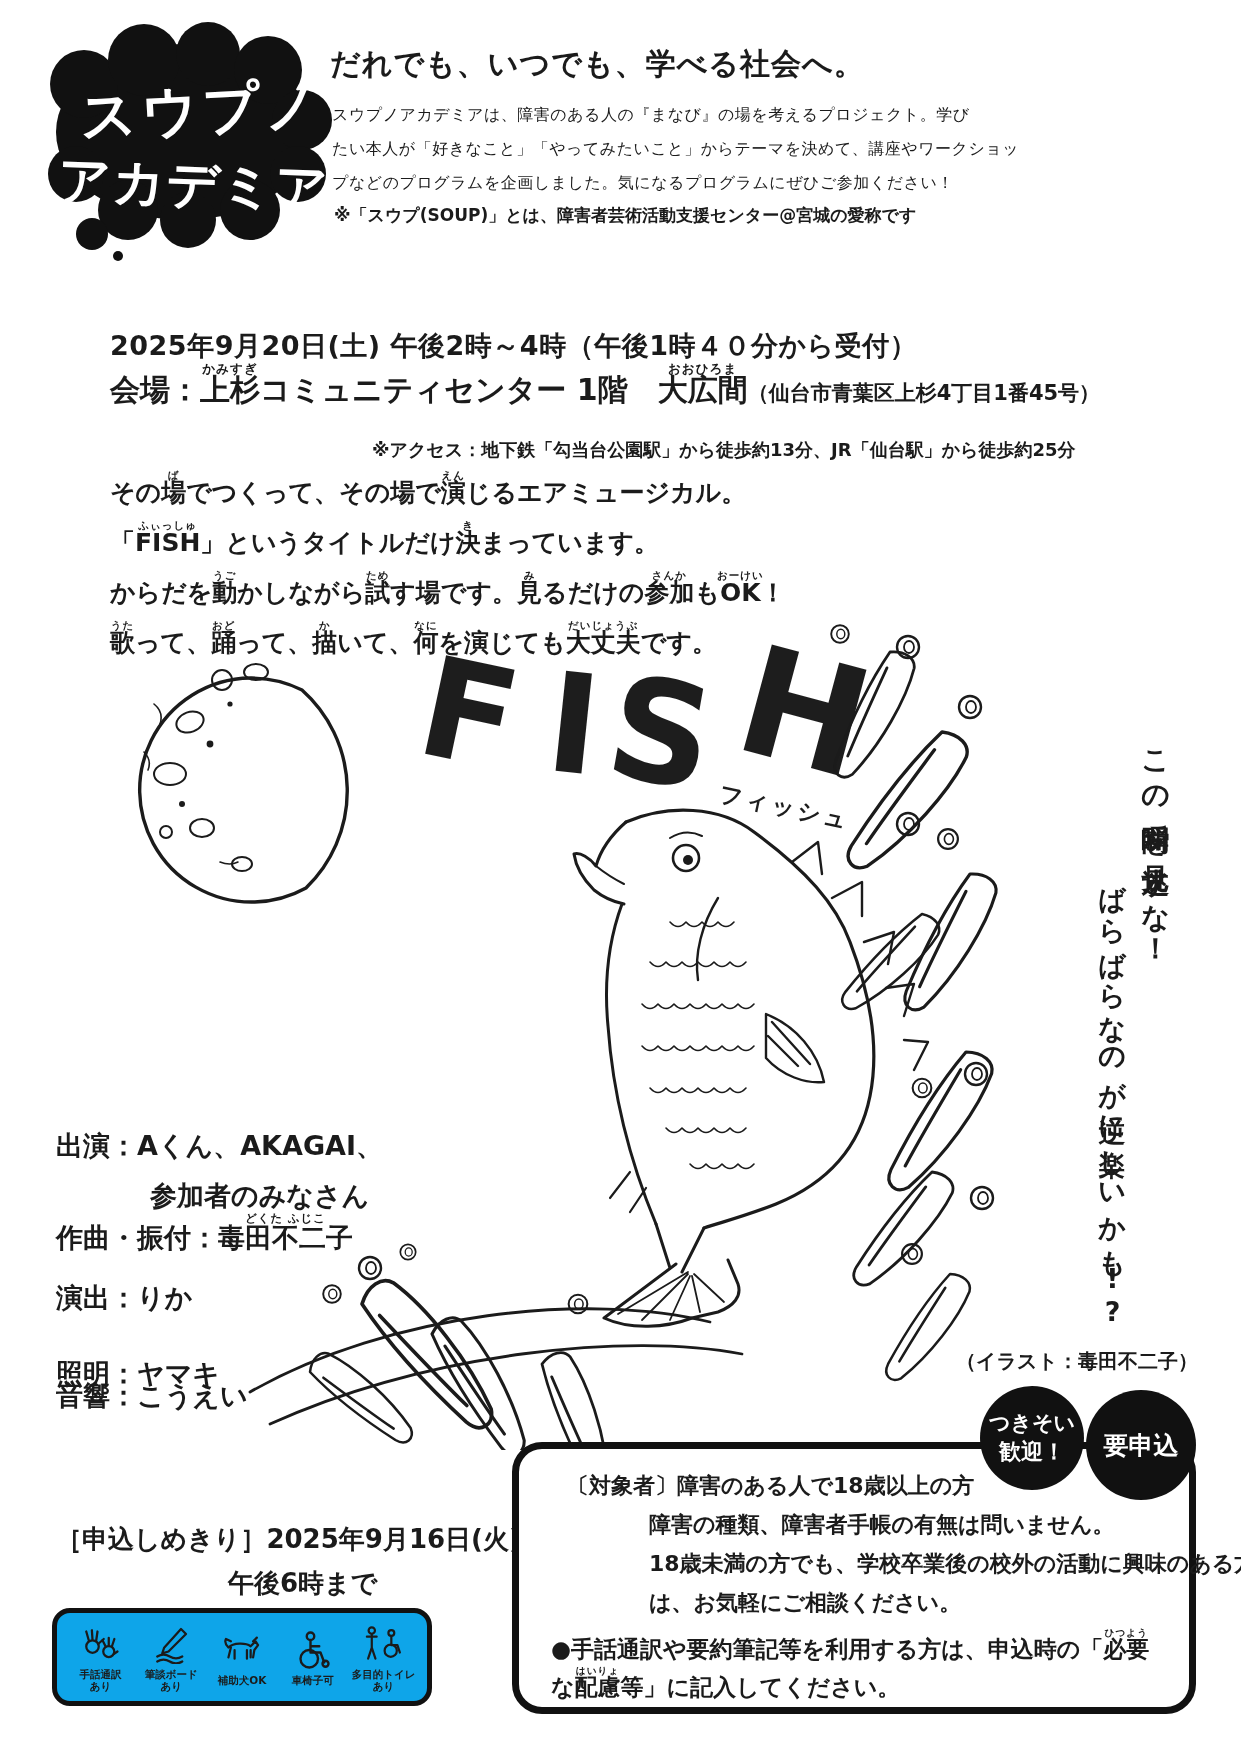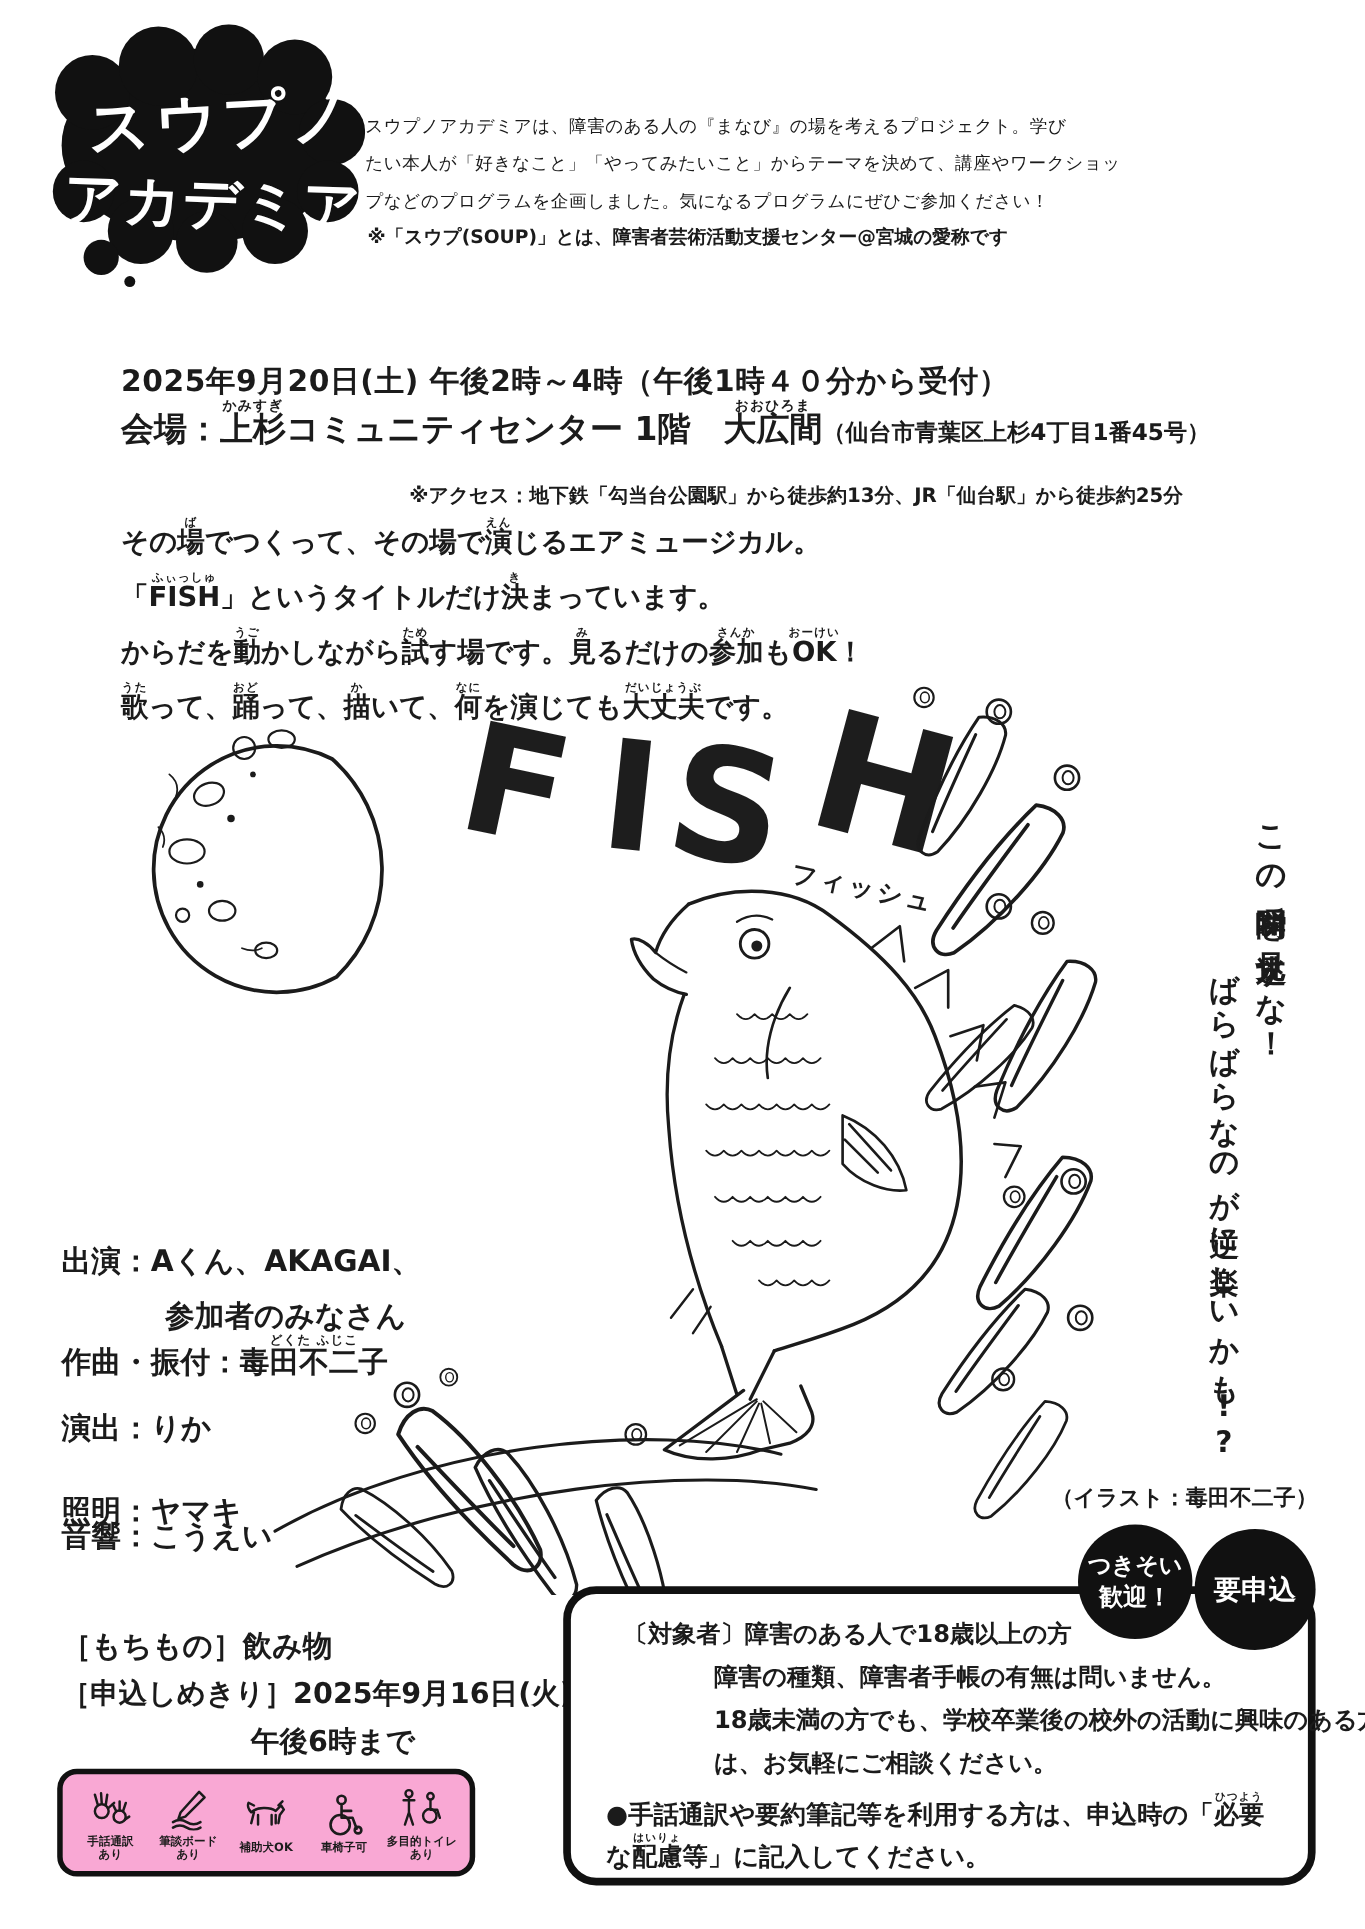--- a/index.html
+++ b/index.html
@@ -25,21 +25,21 @@
   .badge .l1{font-size:21px;font-weight:700;}
   .badge .l2{font-size:22px;font-weight:800;}
   .badge .one{font-size:25px;font-weight:800;}
   .bottomline{font-size:26px;font-weight:700;white-space:nowrap;}
   .infobox{border:7px solid #111;border-radius:30px;background:#fff;z-index:4;
            padding:22px 24px 0 32px;box-sizing:border-box;}
   .irow{font-size:22px;font-weight:600;margin-bottom:9px;white-space:nowrap;}
   .irow .lbl{font-weight:700;margin-left:16px;}
   .indent{padding-left:98px;}
   .inote{font-size:23px;font-weight:700;line-height:38px;margin-top:10px;white-space:normal;}
-  .iconbox{border:5px solid #111;border-radius:18px;background:#f9a8d4;display:flex;
+  .iconbox{border:5px solid #111;border-radius:18px;background:#0ea5e9;display:flex;
            align-items:center;justify-content:space-around;padding:6px 8px;box-sizing:border-box;z-index:4;}
   .icell{display:flex;flex-direction:column;align-items:center;width:70px;}
   .icell .glyph{height:44px;display:flex;align-items:center;justify-content:center;}
   .icell .ilabel{font-size:10.5px;font-weight:800;text-align:center;line-height:12px;white-space:pre-line;margin-top:2px;}
   svg{display:block;}
   .ink{stroke:#1b1b1b;fill:none;stroke-linecap:round;stroke-linejoin:round;}
 </style>
 </head>
 <body>
 
@@ -60,20 +60,21 @@
         <circle cx="92" cy="188" r="30"></circle>
           <circle cx="40" cy="152" r="28"></circle>
         <circle cx="56" cy="212" r="16"></circle>
           <circle cx="82" cy="234" r="5"></circle>
       </g>
       <text x="44" y="108" font-size="56" font-weight="bold" fill="#fff" letter-spacing="4" transform="rotate(-3 148 92)">スウプノ</text>
       <text x="22" y="180" font-size="52" font-weight="bold" fill="#fff" letter-spacing="1" transform="rotate(2 148 164)">アカデミア</text>
     </svg>
   </div>
 
+  <div class="b tagline" style="left:330px;top:44px;">だれでも、いつでも、学べる社会へ。</div>
   <div class="b" style="left:332px;top:98px;">
     <div class="introline">スウプノアカデミアは、障害のある人の『まなび』の場を考えるプロジェクト。学び</div>
     <div class="introline">たい本人が「好きなこと」「やってみたいこと」からテーマを決めて、講座やワークショッ</div>
     <div class="introline">プなどのプログラムを企画しました。気になるプログラムにぜひご参加ください！</div>
   </div>
   <div class="b soupnote" style="left:334px;top:204px;">※「スウプ(SOUP)」とは、障害者芸術活動支援センター@宮城の愛称です</div>
 
   <div class="b edate" style="left:110px;top:328px;">2025年9月20日(土) 午後2時～4時（午後1時４０分から受付）</div>
 
   <div class="b venue" style="left:110px;top:362px;white-space:nowrap;">
@@ -200,21 +201,20 @@
   <div class="b illcredit" style="left:956px;top:1348px;z-index:2;">（イラスト：毒田不二子）</div>
 
   <div class="b badge" style="left:980px;top:1386px;width:104px;height:104px;">
     <div class="l1">つきそい</div>
     <div class="l2">歓迎！</div>
   </div>
   <div class="b badge" style="left:1086px;top:1390px;width:110px;height:110px;">
     <div class="one">要申込</div>
   </div>
 
-  <div class="b bottomline" style="left:56px;top:1478px;font-size:27px;z-index:2;">［もちもの］飲み物</div>
   <div class="b bottomline" style="left:56px;top:1522px;z-index:2;">［申込しめきり］2025年9月16日(火)</div>
   <div class="b bottomline" style="left:228px;top:1566px;z-index:2;">午後6時まで</div>
 
   <div class="b iconbox" style="left:52px;top:1608px;width:380px;height:98px;">
     <div class="icell">
       <div class="glyph">
         <svg width="40" height="40" viewBox="0 0 32 32">
           <g class="ink" stroke-width="1.8">
             <circle cx="10" cy="18" r="5"></circle>
             <path d="M7 13 L5 6 M10 12.5 L9.5 5 M13 13 L14 6 M14.5 16 L19 12"></path>

